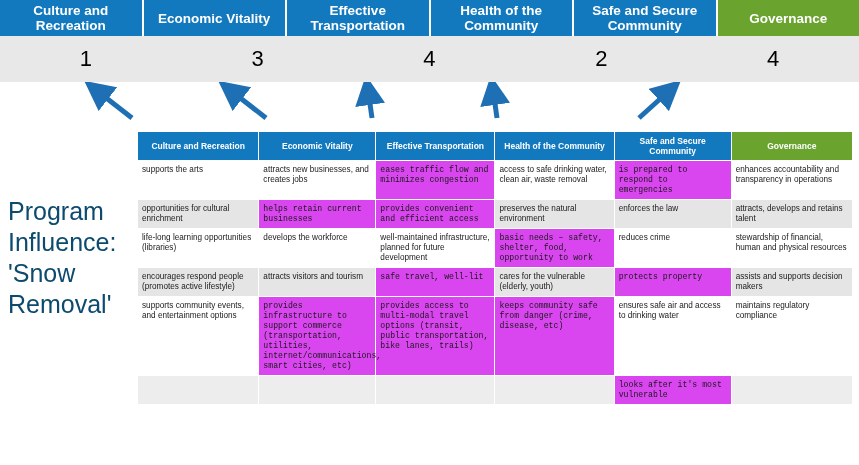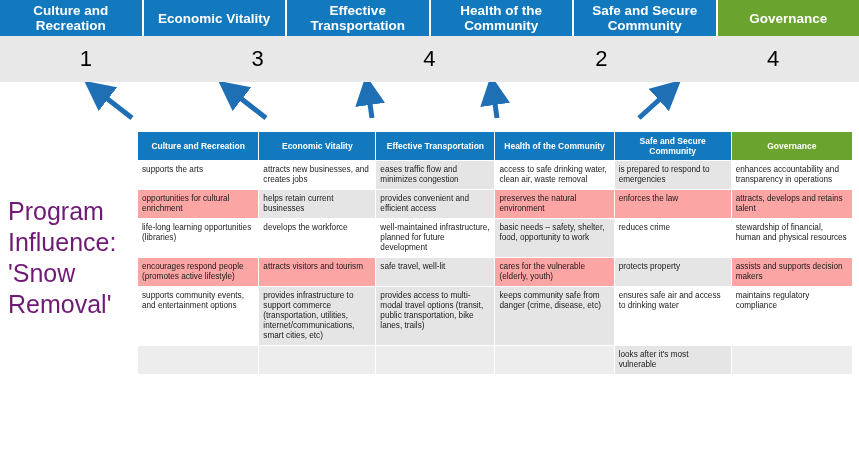--- a/index.html
+++ b/index.html
@@ -78,21 +78,21 @@
   }
 
   
   #caption {
     position: absolute;
     left: 8px;
     top: 196px;
     width: 128px;
     font-size: 25px;
     line-height: 31px;
-    color: #701a75;
+    color: #0c4a6e;
     text-align: left;
   }
 
   
   #matrix {
     position: absolute;
     left: 137px;
     top: 131px;
     width: 716px;
     border-collapse: collapse;
@@ -116,25 +116,26 @@
   #matrix td {
     font-size: 8.2px;
     line-height: 10px;
     color: #1a1a1a;
     border: 1px solid #ffffff;
     padding: 4px 4px;
     vertical-align: top;
     background: #ffffff;
   }
   #matrix tr.alt td {
-    background: #fca5a5;
+    background: #e5e5e5;
   }
   #matrix td.hl,
   #matrix tr.alt td.hl {
-    background: #e5e5e5;
+    background: #d946ef;
+    font-family: Liberation Mono, monospace;
   }
   #matrix td.empty {
     background: #ffffff;
   }
   #matrix tr.alt td.empty {
     background: #ededed;
   }
   #matrix col.c0 { width: 112px; }
   #matrix col.c1 { width: 108px; }
   #matrix col.c2 { width: 110px; }

